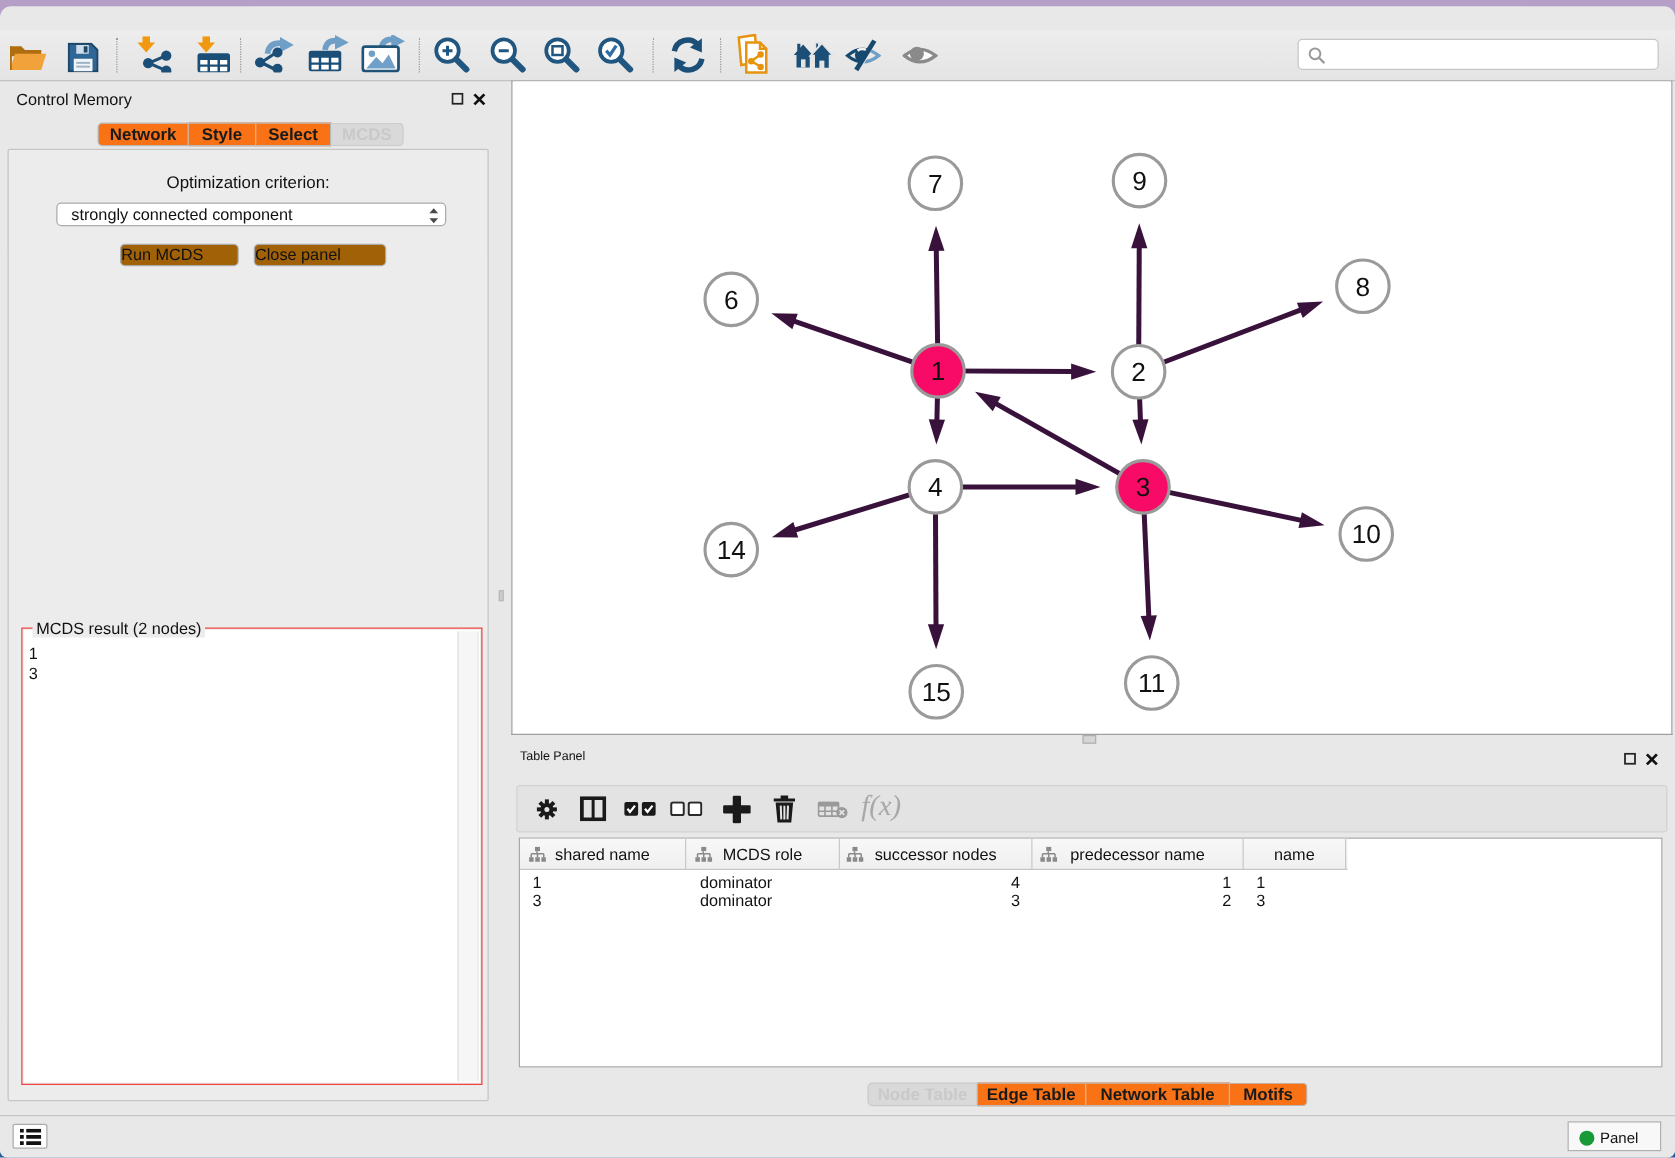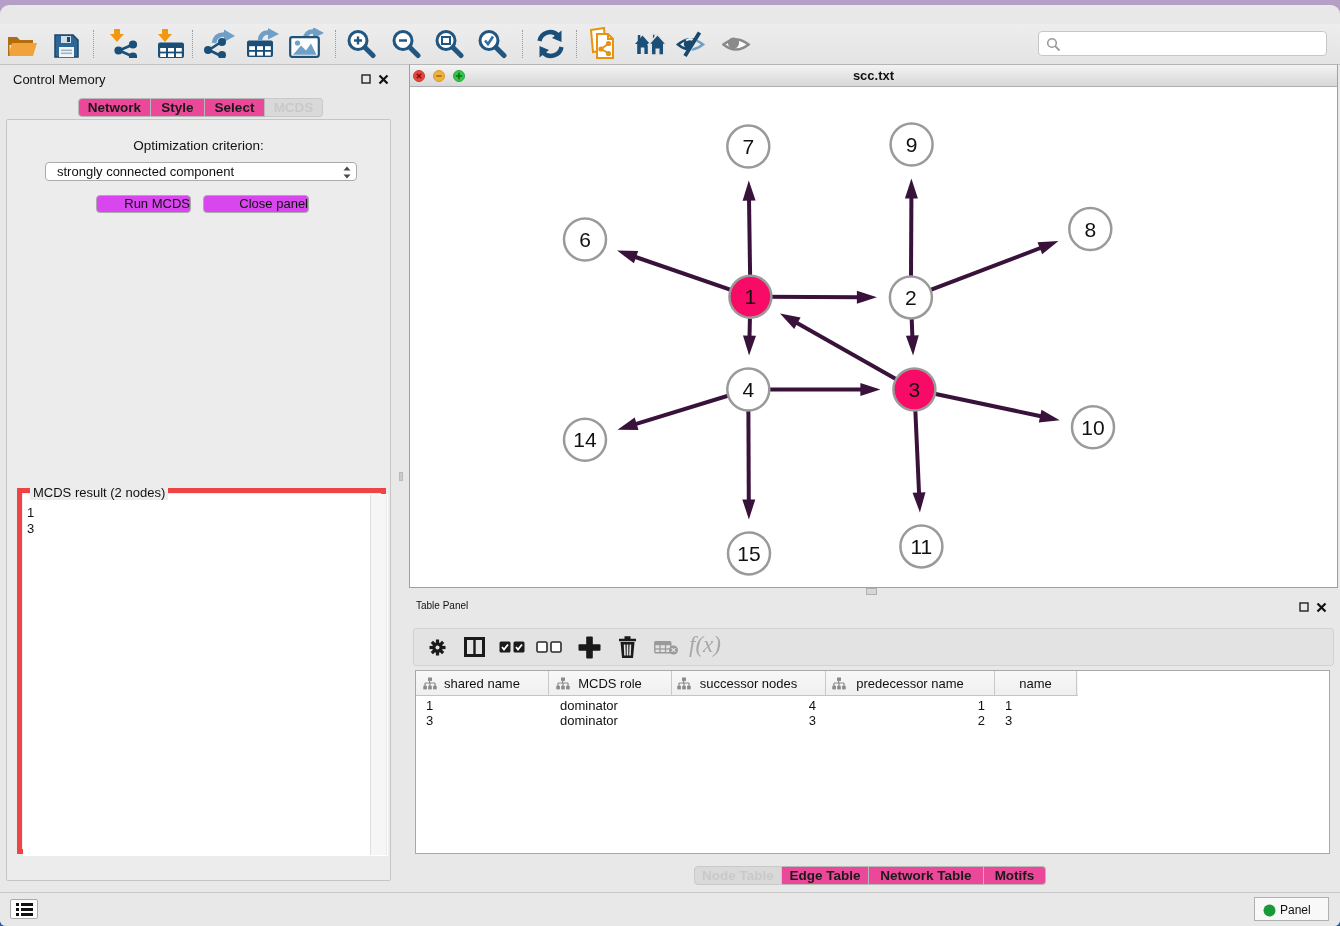--- a/index.html
+++ b/index.html
@@ -10,29 +10,29 @@
 #titlebar { position:absolute; left:0; top:0; width:1340px; height:19px; background:#f6f6f6; }
 #titlebar .tl { position:absolute; top:2px; width:13px; height:13px; border-radius:50%; background:#dcdcdc; border:1px solid #c3c3c3; }
 #title-text { position:absolute; top:2px; left:0; width:1340px; text-align:center; font-size:13px; color:#a2a2a2; }
 #toolbar { position:absolute; left:0; top:19px; width:1340px; height:41px; background:linear-gradient(180deg,#ededed,#e4e4e4); border-bottom:1px solid #c2c2c2; }
 .sep { position:absolute; top:6px; height:28px; width:0; border-left:1px dotted #9a9a9a; }
 .ticon { position:absolute; }
 #searchbox { position:absolute; left:1038px; top:7px; width:289px; height:25px; background:#fff; border:1px solid #c6c6c6; border-radius:4px; }
 
 #cp-title { position:absolute; left:13px; top:67px; font-size:13px; color:#111; }
 .tabs { position:absolute; display:flex; }
-.tab { height:19px; background:#ec4899; border:1px solid #b9b9b9; border-left:none; font-size:13.5px; font-weight:bold; color:#1a1a1a; text-align:center; line-height:17px; padding:0; white-space:nowrap; }
+.tab { height:19px; background:#f97316; border:1px solid #b9b9b9; border-left:none; font-size:13.5px; font-weight:bold; color:#1a1a1a; text-align:center; line-height:17px; padding:0; white-space:nowrap; }
 .tab.first { border-left:1px solid #b9b9b9; border-radius:4px 0 0 4px; }
 .tab.last { border-radius:0 4px 4px 0; }
 .tab.sel { background:#d9d9d9; color:#c9c9c9; border-color:#c9c9c9; }
 #cp-body { position:absolute; left:6px; top:114px; width:385px; height:762px; background:#ececec; border:1px solid #c5c5c5; border-radius:2px; }
 #opt-label { position:absolute; left:0; top:18px; width:100%; text-align:center; font-size:13.5px; color:#111; }
 #dropdown { position:absolute; left:38px; top:42px; width:312px; height:19px; background:#fff; border:1px solid #ababab; border-radius:4px; font-size:13px; color:#111; line-height:17px; padding-left:11px; }
-.btn { position:absolute; height:18px; background:#d946ef; border:1px solid #ababab; border-radius:4px; font-size:13px; color:#111; text-align:right; line-height:16px; }
-#fieldset { position:absolute; left:10px; top:368px; width:369px; height:366px; border:5px solid #ef4444; }
+.btn { position:absolute; height:18px; background:#a16207; border:1px solid #ababab; border-radius:4px; font-size:13px; color:#111; text-align:left; line-height:16px; }
+#fieldset { position:absolute; left:10px; top:382px; width:369px; height:366px; border:1px solid #ef4444; }
 #fieldset-label { position:absolute; left:8px; top:-8px; background:#ececec; padding:0 3px; font-size:13px; color:#111; z-index:3; }
 #result-box { position:absolute; left:1px; top:1px; width:365px; height:362px; background:#fff; }
 #result-scroll { position:absolute; right:1px; top:1px; width:17px; height:360px; background:#f6f6f6; border-left:1px solid #e0e0e0; border-right:1px solid #e8e8e8; }
 .res-line { position:absolute; left:4px; font-size:13px; color:#111; }
 
 #netwin { position:absolute; left:409px; top:59px; width:929px; height:524px; background:#fff; border:1px solid #a0a0a0; border-top:1px solid #b5b5b5; }
 #net-titlebar { position:absolute; left:0; top:0; width:927px; height:22px; background:linear-gradient(180deg,#f3f3f3,#d8d8d8); border-bottom:1px solid #aeaeae; }
 .mac { position:absolute; top:5px; width:12px; height:12px; border-radius:50%; }
 #net-title { position:absolute; left:0; top:3px; width:100%; text-align:center; font-size:13px; font-weight:bold; color:#111; }
 #net-handle { position:absolute; left:866px; top:583px; width:11px; height:7px; background:#d6d6d6; border:1px solid #b0b0b0; }
@@ -250,38 +250,20 @@
       <div id="fieldset-label">MCDS result (2 nodes)</div>
       <div id="result-box">
         <div class="res-line" style="top:11px;">1</div>
         <div class="res-line" style="top:27px;">3</div>
         <div id="result-scroll"></div>
       </div>
     </div>
   </div>
 
   <div id="netwin">
-    <div id="net-titlebar">
-      <div class="mac" style="left:2.5px; background:#e8463c; border:1px solid #c43e34;">
-        <svg width="10" height="10" viewBox="0 0 10 10" style="position:absolute;left:0;top:0;">
-            <path d="M2.8 2.8 L7.2 7.2 M7.2 2.8 L2.8 7.2" stroke="#7c1008" stroke-width="1.4"></path>
-          </svg>
-      </div>
-      <div class="mac" style="left:22.5px; background:#f2b13c; border:1px solid #d29a32;">
-        <svg width="10" height="10" viewBox="0 0 10 10" style="position:absolute;left:0;top:0;">
-            <path d="M2.2 5 L7.8 5" stroke="#9a6a10" stroke-width="1.6"></path>
-          </svg>
-      </div>
-      <div class="mac" style="left:43px; background:#35c448; border:1px solid #2aa83c;">
-        <svg width="10" height="10" viewBox="0 0 10 10" style="position:absolute;left:0;top:0;">
-            <path d="M5 1.8 L5 8.2 M1.8 5 L8.2 5" stroke="#0e6e1c" stroke-width="1.6"></path>
-          </svg>
-      </div>
-      <div id="net-title">scc.txt</div>
-    </div>
     <svg id="graph" class="abs" style="left:0; top:23px;" width="927" height="504" viewBox="0 0 927 504">
       <g transform="translate(-410,-88)">
       <g stroke="#39123c" stroke-width="4" fill="#39123c">
       <line x1="750.4" y1="296.7" x2="749.0" y2="198.6"></line>
       <line x1="750.4" y1="296.7" x2="634.1" y2="256.5"></line>
       <line x1="750.4" y1="296.7" x2="858.9" y2="297.2"></line>
       <line x1="750.4" y1="296.7" x2="749.5" y2="337.5"></line>
       <line x1="910.9" y1="297.4" x2="911.4" y2="196.5"></line>
       <line x1="910.9" y1="297.4" x2="1041.7" y2="247.5"></line>
       <line x1="910.9" y1="297.4" x2="912.4" y2="337.5"></line>

